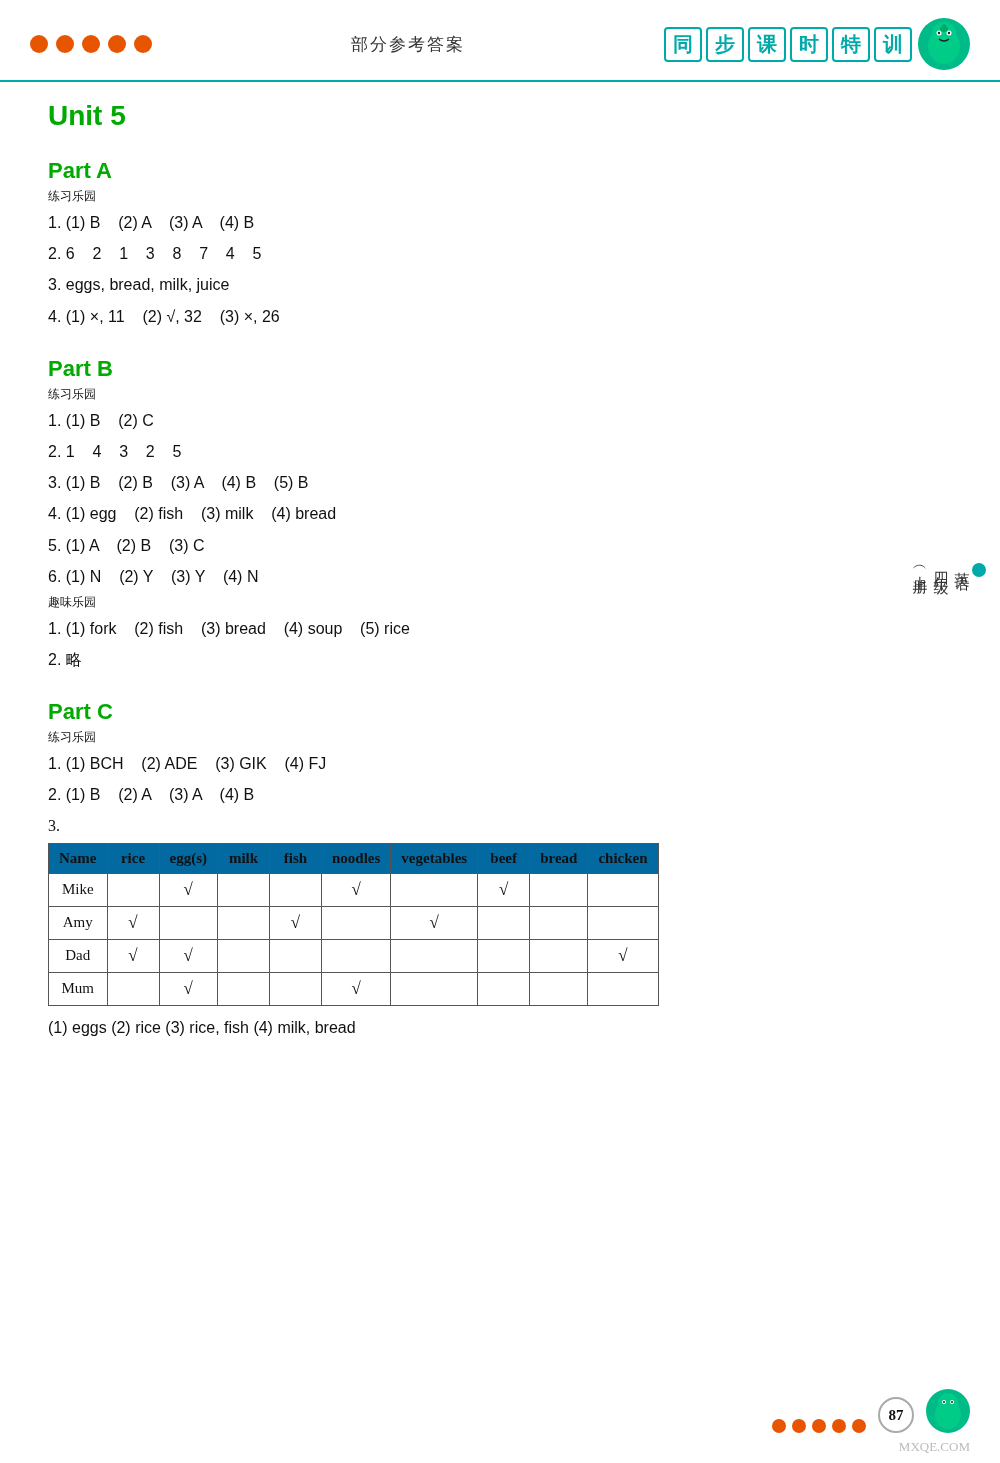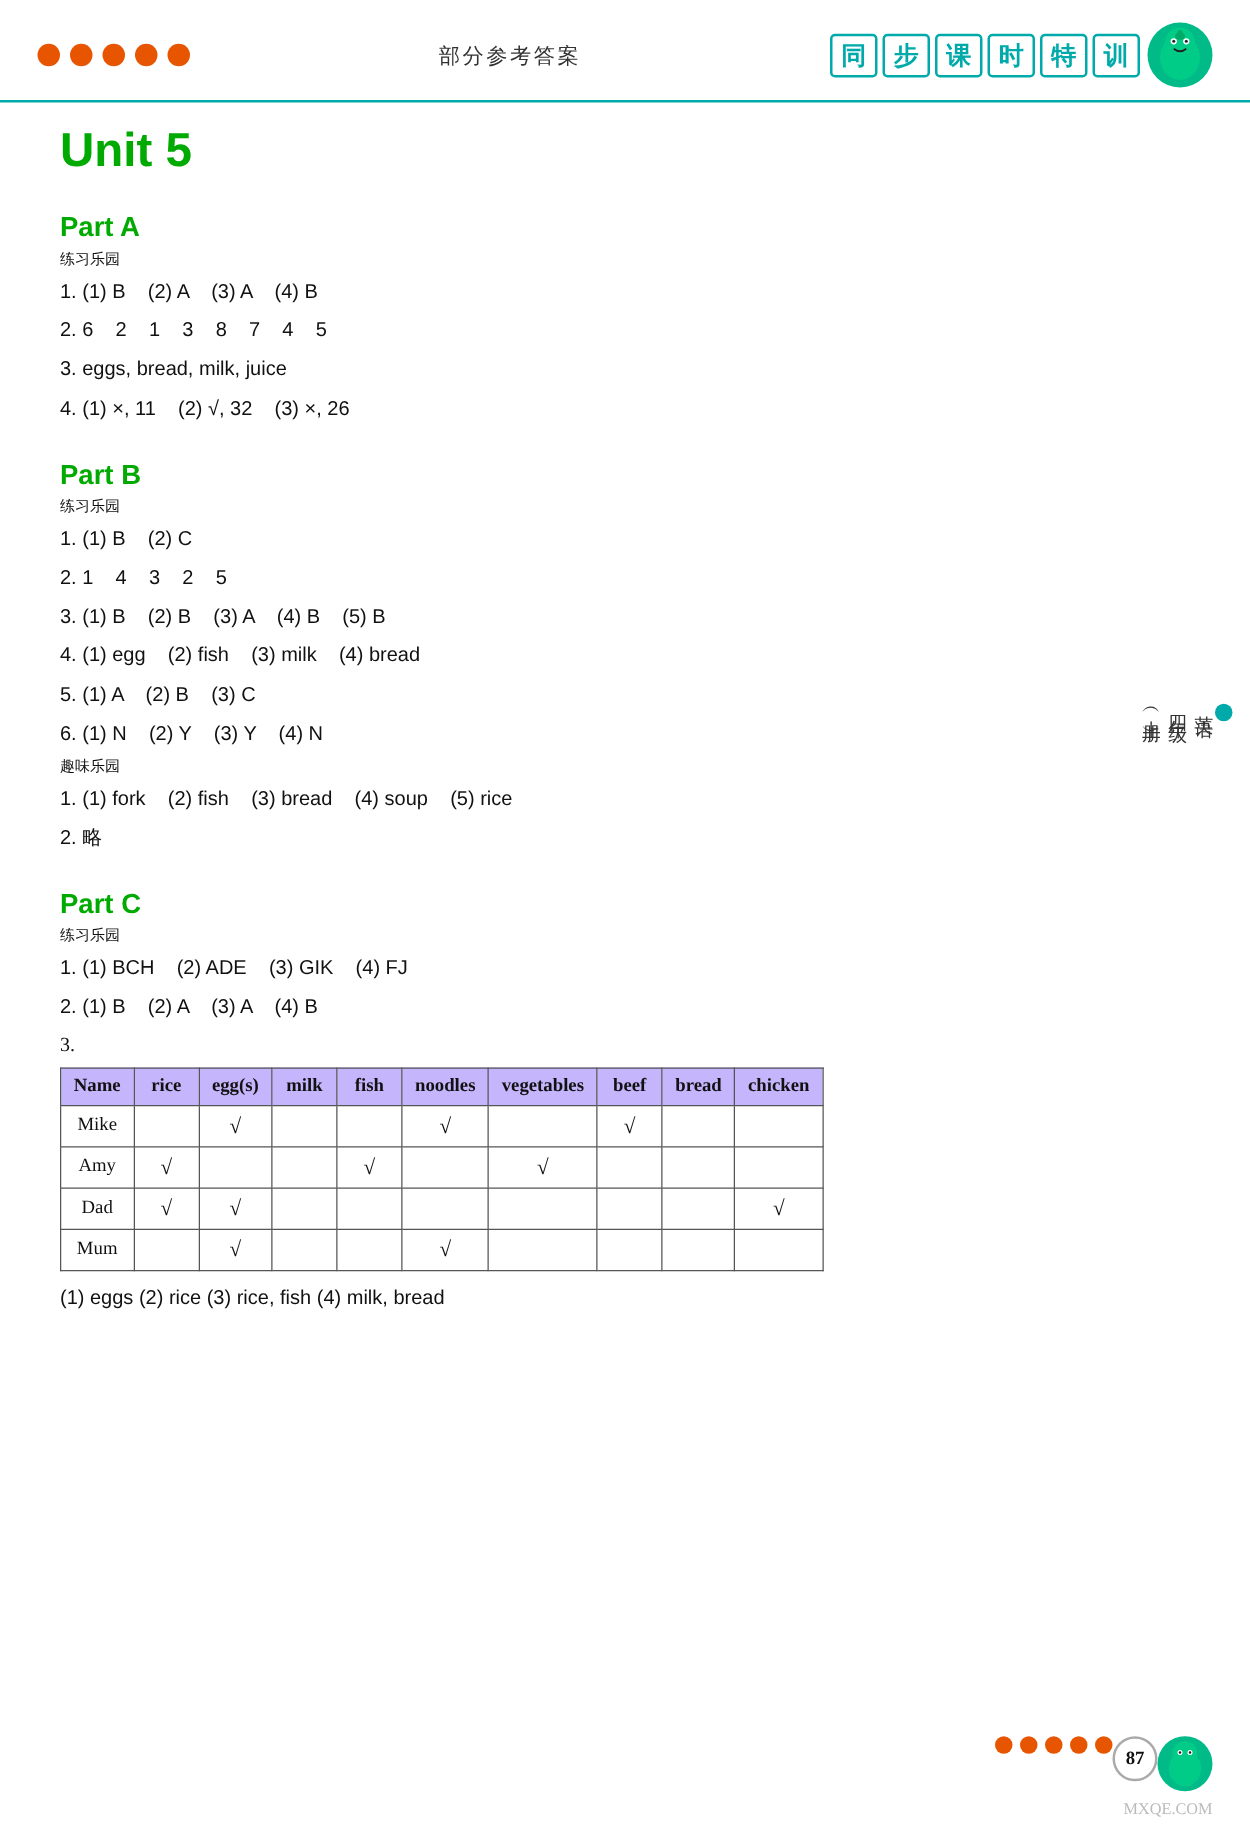--- a/index.html
+++ b/index.html
@@ -59,21 +59,21 @@
       overflow: visible;
     }
 
     
     .content {
       padding: 18px 48px 20px 48px;
     }
 
     
     .unit-title {
-      font-size: 38px;
+      font-size: 28px;
       font-weight: bold;
       color: #00aa00;
       margin-bottom: 4px;
       font-family: Arial, sans-serif;
     }
     .part-title {
       font-size: 22px;
       font-weight: bold;
       color: #00aa00;
       margin-top: 26px;
@@ -102,21 +102,21 @@
       border-collapse: collapse;
       font-size: 15px;
     }
     table th, table td {
       border: 1px solid #555;
       padding: 6px 10px;
       text-align: center;
       min-width: 52px;
     }
     table th {
-      background: #c4b5fd;
+      background: #0369a1;
       font-weight: bold;
     }
     .check {
       font-size: 17px;
     }
 
     
     .sidebar-text {
       position: absolute;
       right: 14px;
@@ -134,23 +134,24 @@
       display: block;
       margin: 3px auto;
     }
 
     
     .bottom-bar {
       position: absolute;
       bottom: 30px;
       left: 0; right: 0;
       display: flex;
-      align-items: flex-start;
+      align-items: flex-end;
       justify-content: flex-end;
       padding: 0 30px;
+      gap: 12px;
     }
     .page-badge {
       background: #fff;
       border: 2px solid #aaa;
       border-radius: 50%;
       width: 36px; height: 36px;
       display: flex; align-items: center; justify-content: center;
       font-size: 15px;
       font-weight: bold;
     }

